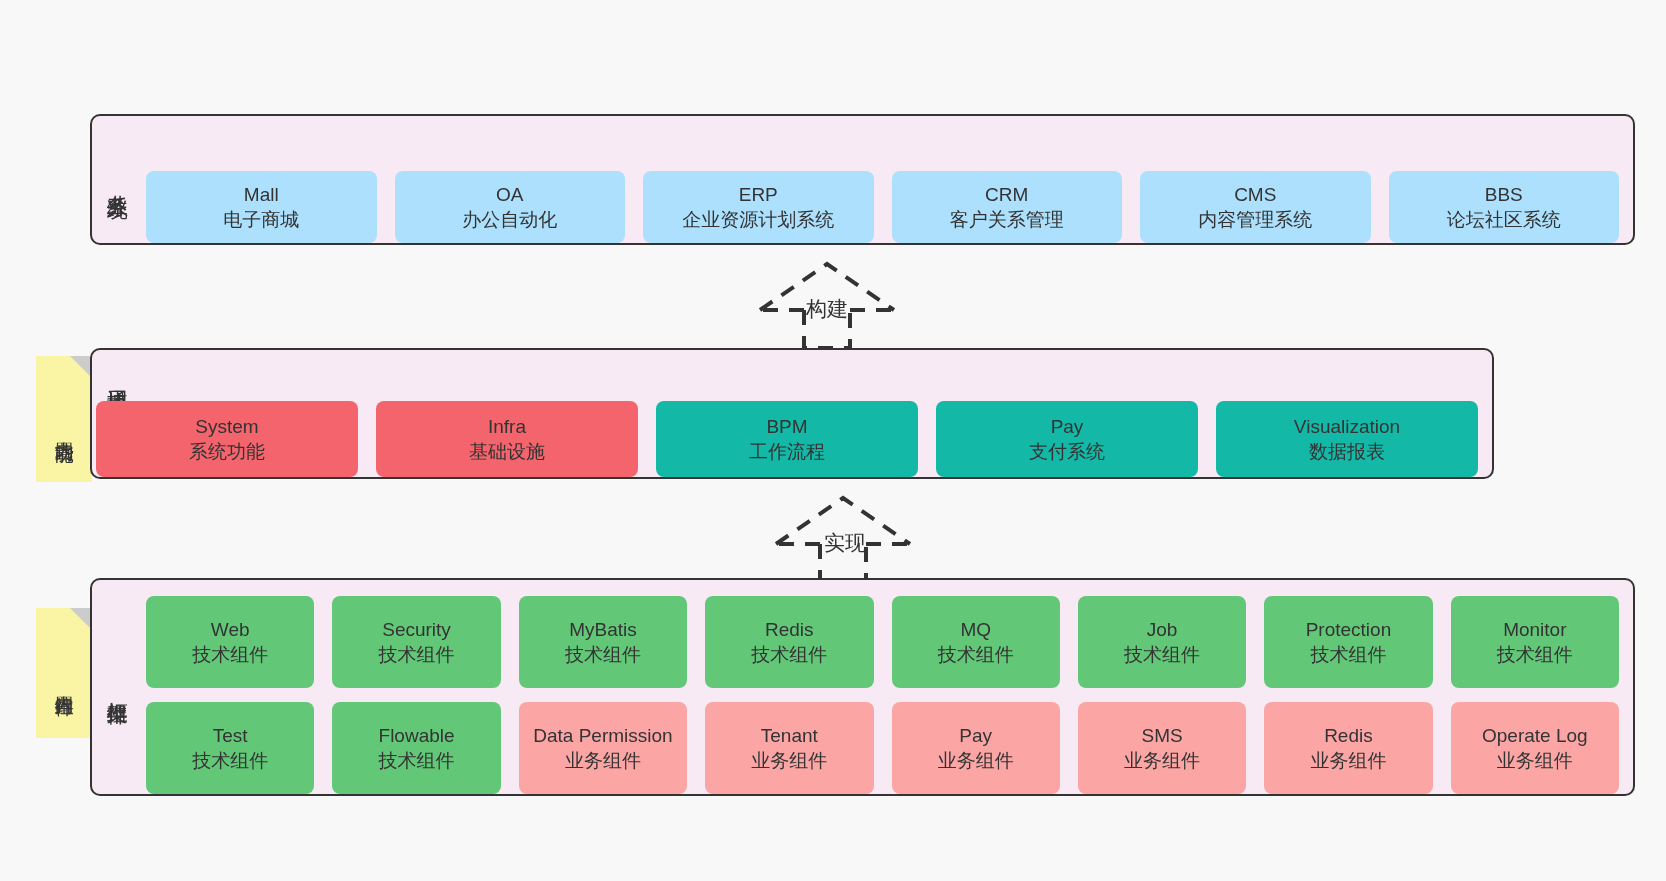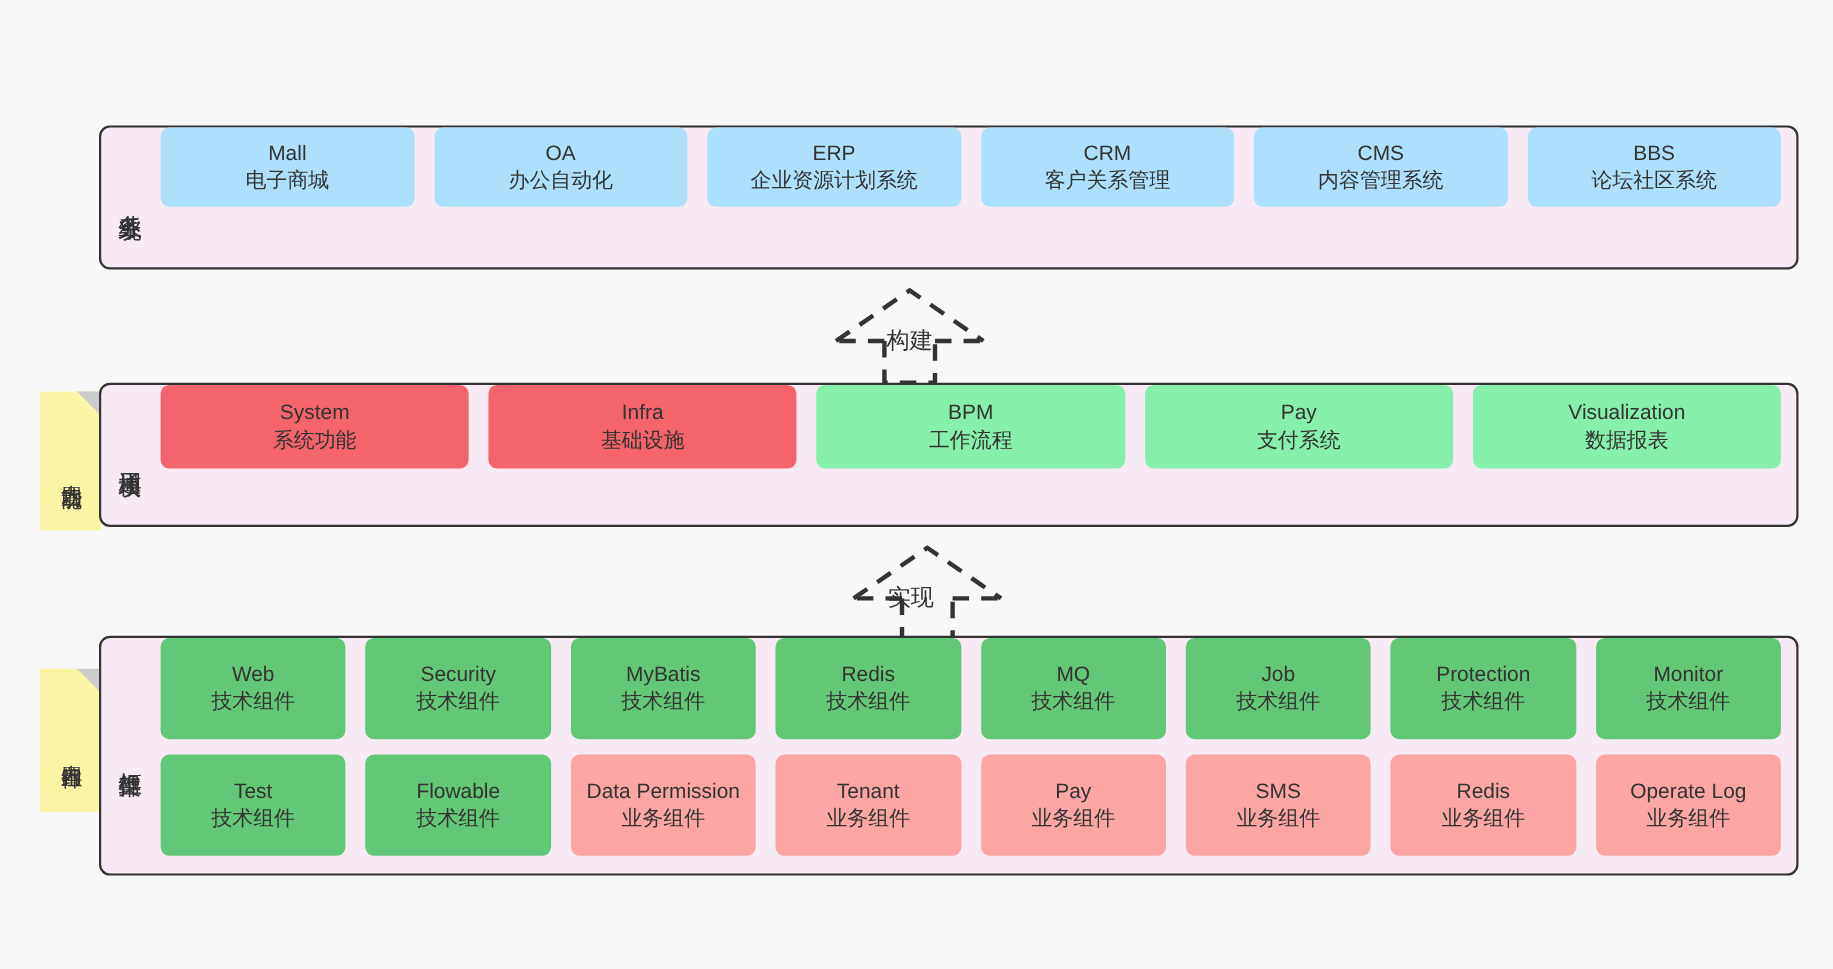--- a/index.html
+++ b/index.html
@@ -42,21 +42,21 @@
     writing-mode: vertical-rl;
     text-orientation: upright;
     color: #333333;
     white-space: pre;
     user-select: none;
   }
   .layer-body {
     flex: 1 1 auto;
     display: flex;
     flex-direction: column;
-    justify-content: flex-start;
+    justify-content: flex-end;
     gap: 16px;
     padding: 0 14px 0 4px;
   }
   .row {
     display: flex;
     gap: 18px;
   }
   .cell {
     flex: 1 1 0;
     border-radius: 8px;
@@ -70,29 +70,29 @@
     line-height: 1.32;
     padding: 4px 6px;
     box-sizing: border-box;
   }
   .cell .t1 { white-space: normal; }
   .cell .t2 { white-space: nowrap; }
 
   
   .c-blue       { background: #ace0fd; }
   .c-red        { background: #f4646d; }
-  .c-pink       { background: #86efac; }
+  .c-pink       { background: #14b8a6; }
   .c-green      { background: #62c878; }
   .c-greenlight { background: #fca5a5; }
 
   
   #layer-business { left: 90px;  top: 114px; width: 1545px; height: 131px; }
   #layer-business .cell { height: 72px; }
 
-  #layer-common   { left: 90px;  top: 348px; width: 1545px; height: 131px; }
+  #layer-common   { left: 90px;  top: 348px; width: 1404px; height: 131px; flex-direction: column; }
   #layer-common .cell { height: 76px; }
 
   #layer-framework{ left: 90px;  top: 578px; width: 1545px; height: 218px; }
   #layer-framework .cell { height: 92px; }
   #layer-framework .layer-body { gap: 14px; }
 
   
   .note {
     position: absolute;
     width: 56px;
@@ -218,21 +218,21 @@
     </div>
   </div>
 
   <div class="arrow" id="arrow-impl">
     <svg width="150" height="92" viewBox="0 0 150 92">
       <path d="M 8 52 L 75 6 L 142 52" fill="none" stroke="#333333" stroke-width="4" stroke-dasharray="15 11" stroke-linecap="butt"></path>
       <path d="M 52 52 L 8 52" fill="none" stroke="#333333" stroke-width="4" stroke-dasharray="15 11"></path>
       <path d="M 98 52 L 142 52" fill="none" stroke="#333333" stroke-width="4" stroke-dasharray="15 11"></path>
       <path d="M 52 52 L 52 90 L 98 90 L 98 52" fill="none" stroke="#333333" stroke-width="4" stroke-dasharray="15 11"></path>
     </svg>
-    <span class="arrow-label" style="left:39px; top:37px;">实现</span>
+    <span class="arrow-label" style="left:56px; top:37px;">实现</span>
   </div>
 
   <div class="note" id="note-framework">
     <span>内置组件</span>
   </div>
   <div class="layer" id="layer-framework">
     <div class="layer-label">框架组件</div>
     <div class="layer-body">
 
       <div class="row">

